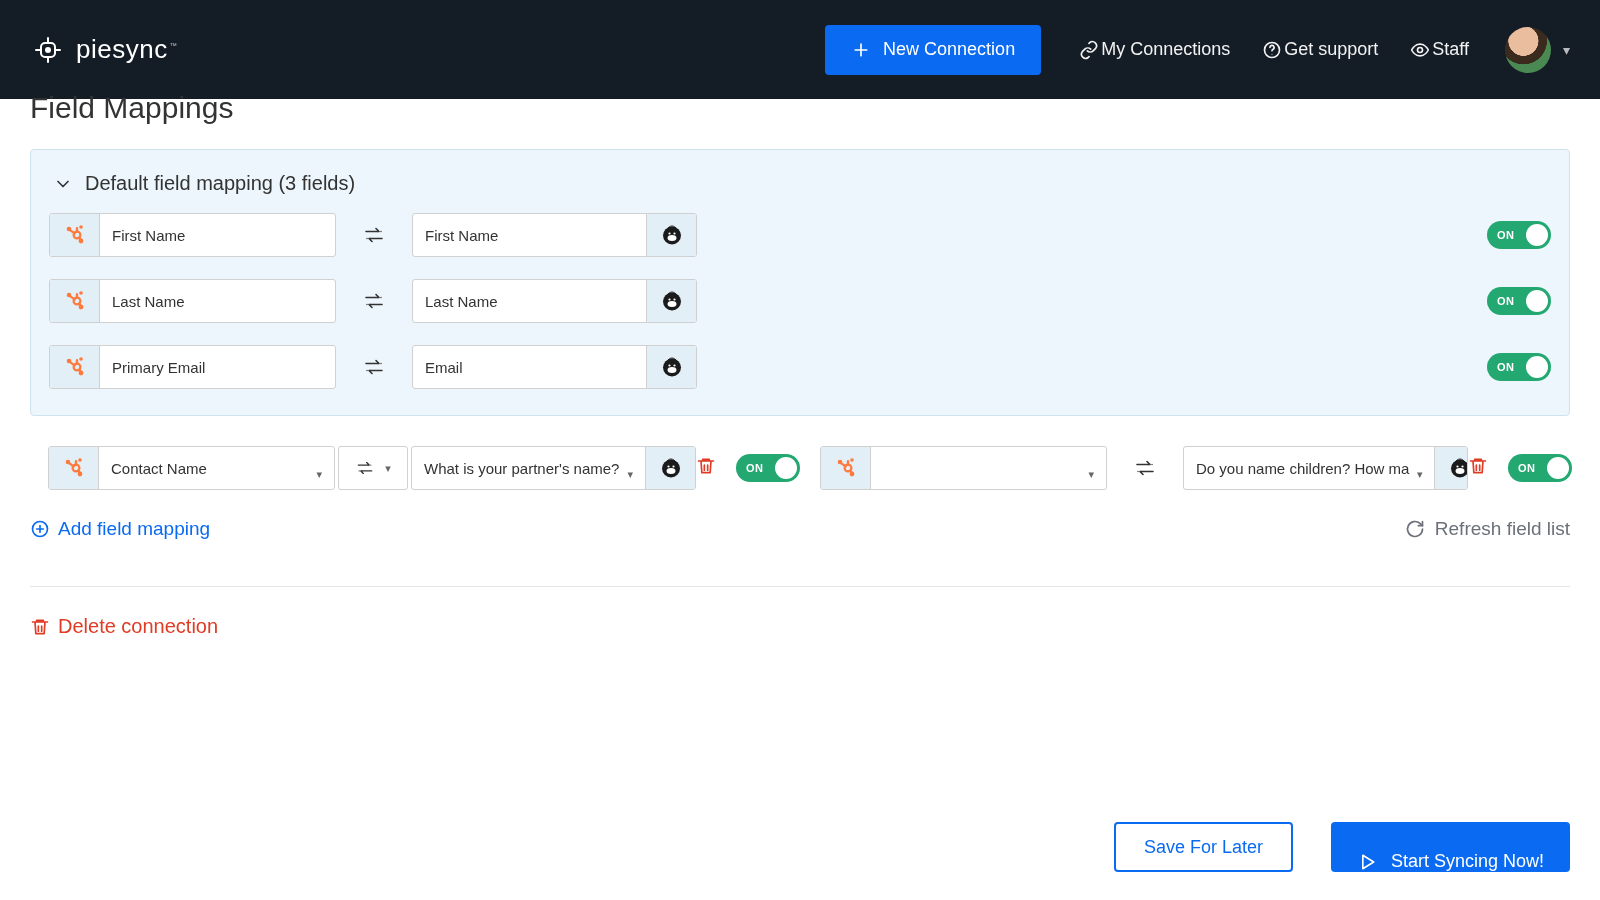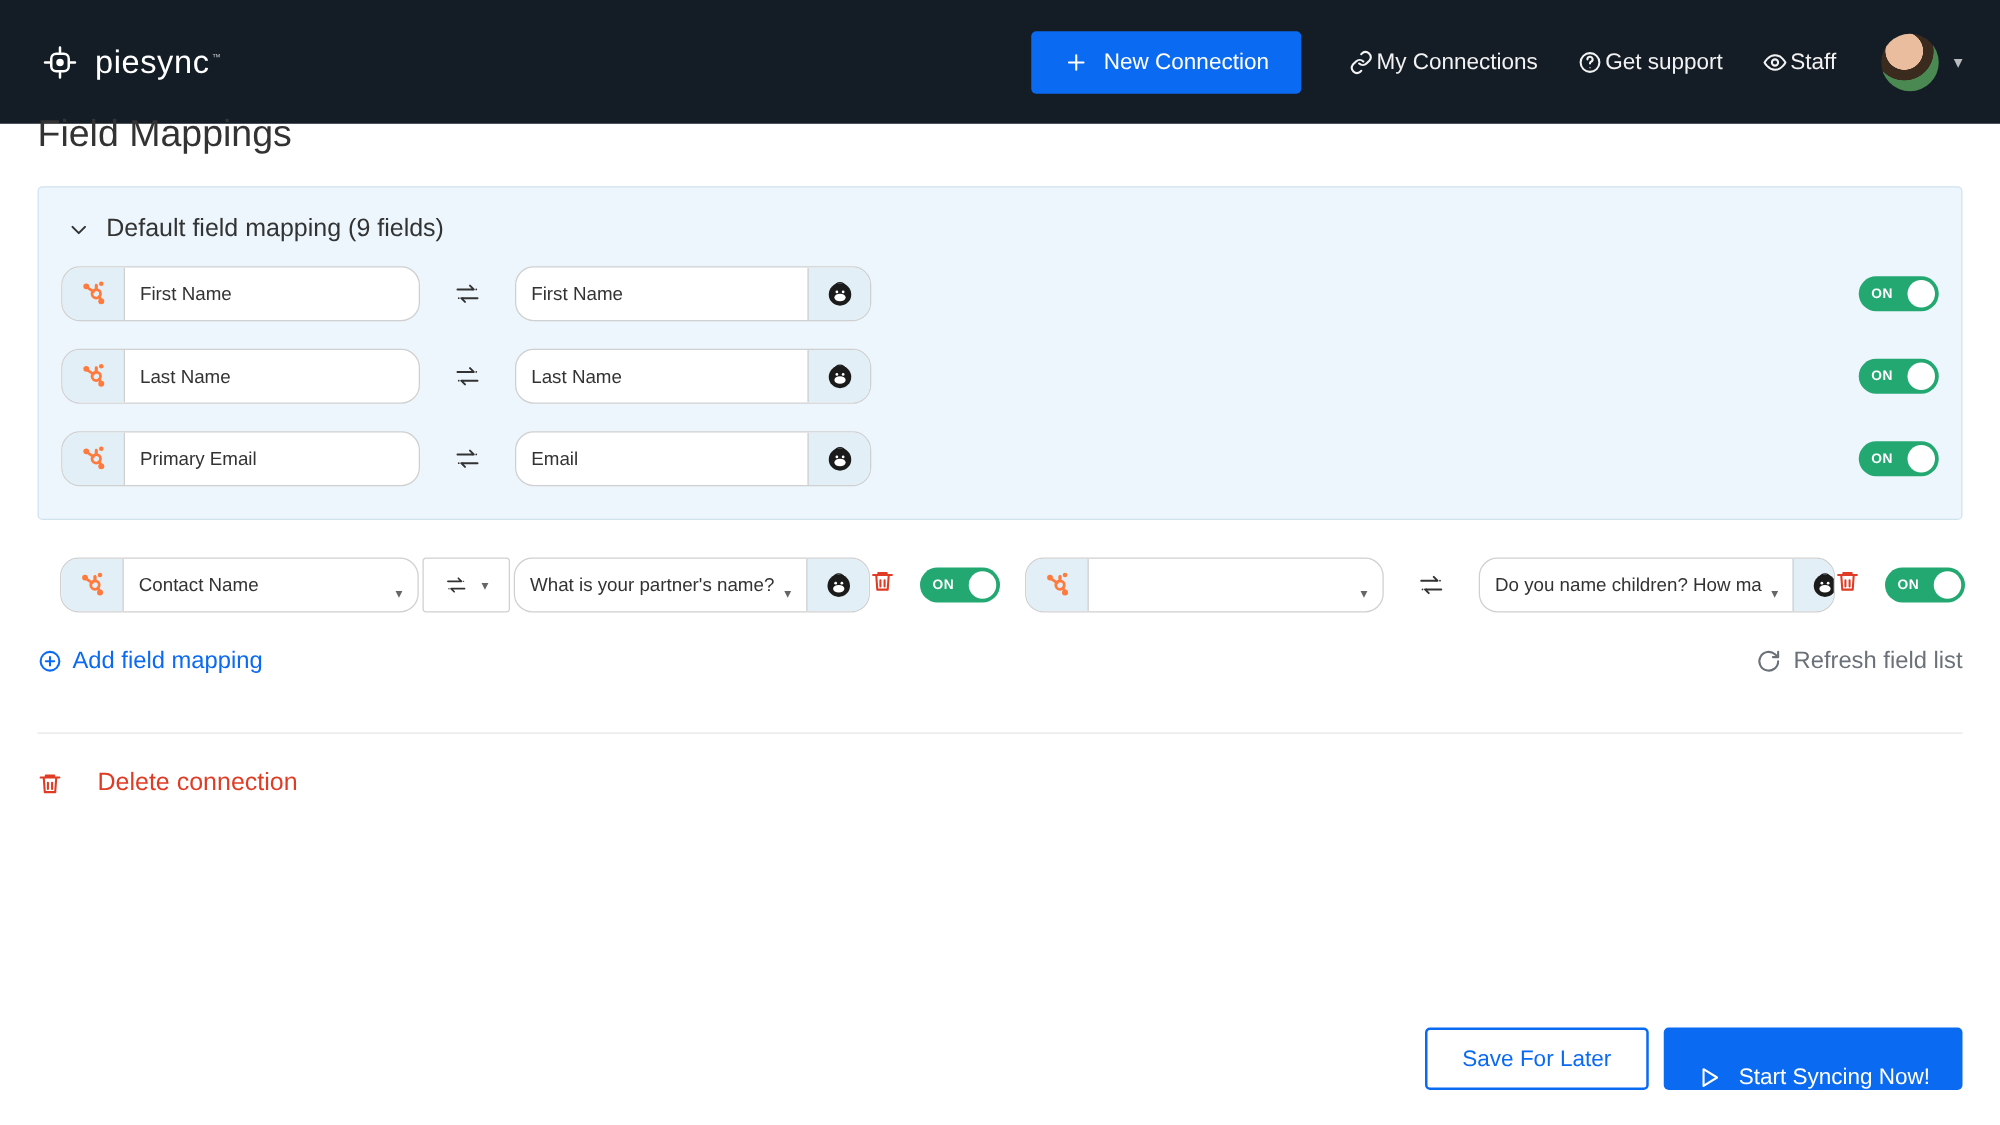--- a/index.html
+++ b/index.html
@@ -76,21 +76,21 @@
     cursor:pointer;
   }
 
   .rows { padding: 8px 18px 0; display:flex; flex-direction:column; gap:22px; }
   .row { display:flex; align-items:center; gap:0; }
 
   .field-box {
     display:flex; align-items:center;
     height:44px;
     border:1px solid var(--border);
-    border-radius:15px;
+    border-radius:3px;
     overflow:hidden;
     background:#fff;
   }
   .field-box .icon-cell {
     width:50px; min-width:50px;
     height:100%;
     background: var(--pill-blue);
     border-right:1px solid var(--border);
     display:flex; align-items:center; justify-content:center;
   }
@@ -168,33 +168,33 @@
     color: var(--grey-text); font-size:19px;
     display:flex; align-items:center; gap:10px;
     cursor:pointer;
   }
 
   hr.sep { border:none; border-top:1px solid #e5e5e5; margin:46px 0 28px; }
 
   .delete-conn {
     color: var(--red);
     font-size:20px;
-    display:flex; align-items:center; gap:28px;
+    display:flex; align-items:center; gap:8px;
     cursor:pointer;
   }
 
   .footer {
     position:absolute;
     left:30px; right:30px;
     bottom:28px;
     display:flex; align-items:flex-end; gap:40px;
   }
   .footer-text { font-size:17px; color:#777; max-width:1070px; line-height:1.55; flex:1;}
   .footer-text a { color: var(--blue); text-decoration:none; border-bottom:1px solid var(--blue); }
-  .footer-actions { display:flex; gap:12px; align-items:center; margin-left:auto;}
+  .footer-actions { display:flex; gap:38px; align-items:center; margin-left:auto;}
 
   .btn-outline {
     border:2px solid var(--blue);
     background:#fff;
     color:var(--blue);
     font-size:18px;
     height:50px; padding:0 28px;
     border-radius:4px;
     cursor:pointer;
   }
@@ -266,21 +266,21 @@
 </header>
 
 <div class="page">
   <div class="section-title">Field Mappings</div>
 
   <div class="panel">
     <div class="panel-header">
       <svg class="ic" viewBox="0 0 24 24">
           <path d="M6 9l6 6 6-6"></path>
         </svg>
-      <span>Default field mapping (9 fields)</span>
+      <span>Default field mapping (3 fields)</span>
     </div>
     <div class="rows" id="default-rows">
   <div class="row">
     <div class="field-box left-box">
       <div class="icon-cell">
     <svg class="ic-lg" viewBox="0 0 24 24">
                 <use href="#hubspot"></use>
               </svg>
   </div>
       <div class="val">First Name</div>

